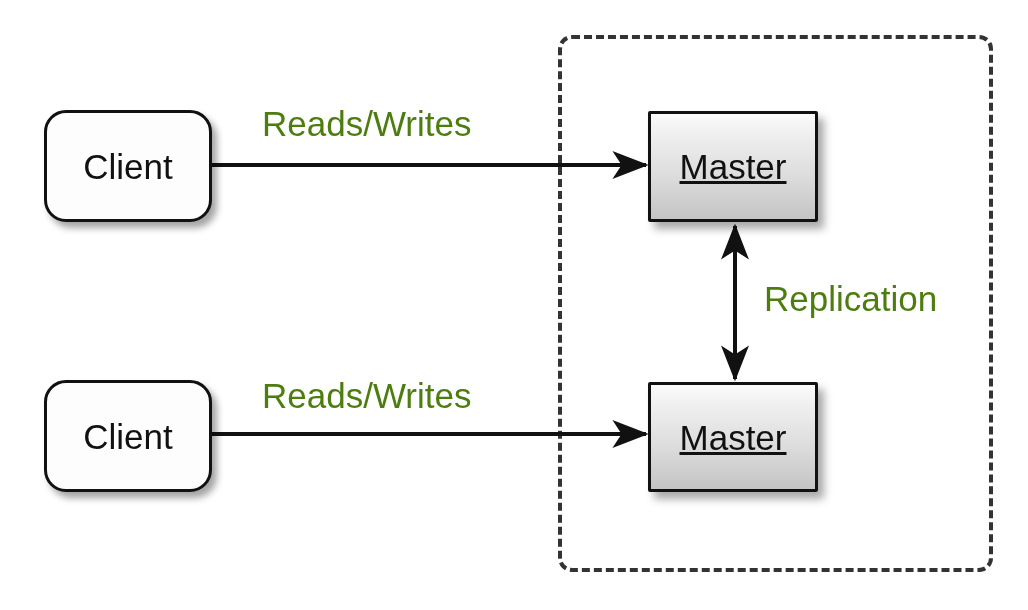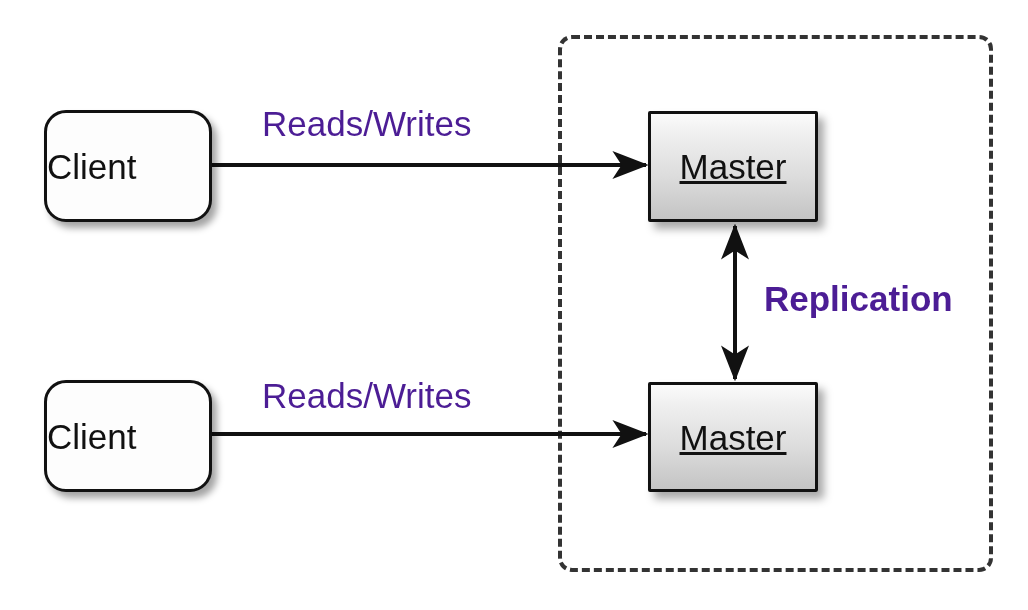--- a/index.html
+++ b/index.html
@@ -30,21 +30,21 @@
   
   .client-node {
     position: absolute;
     box-sizing: border-box;
     background: #fdfdfd;
     border: 3px solid #111111;
     border-radius: 22px;
     box-shadow: 5px 6px 7px rgba(0,0,0,0.36);
     display: flex;
     align-items: center;
-    justify-content: flex-start;
+    justify-content: center;
   }
   .client-node .node-label {
     font-size: 35px;
     color: #111111;
     letter-spacing: 0px;
     line-height: 1;
     white-space: nowrap;
   }
 
   
@@ -64,21 +64,21 @@
     color: #111111;
     line-height: 1;
     white-space: nowrap;
     text-decoration: underline;
   }
 
   
   .edge-label {
     position: absolute;
     font-size: 35px;
-    color: #4c1d95;
+    color: #4d7c0f;
     line-height: 1;
     white-space: nowrap;
   }
 
   
   #arrow-layer {
     position: absolute;
     left: 0;
     top: 0;
     width: 1028px;
@@ -123,15 +123,15 @@
   </div>
 
   <div class="master-node" id="node-3" style="left: 648px; top: 382px; width: 170px; height: 110px;">
     <span class="node-label">Master</span>
   </div>
 
   <div class="edge-label" id="edge-label-0" style="left: 262px; top: 106px;">Reads/Writes</div>
 
   <div class="edge-label" id="edge-label-1" style="left: 262px; top: 378px;">Reads/Writes</div>
 
-  <div class="edge-label" id="edge-label-2" style="left: 764px; top: 281px; font-weight: bold;">Replication</div>
+  <div class="edge-label" id="edge-label-2" style="left: 764px; top: 281px;">Replication</div>
 
 </div>
 
 </body></html>

